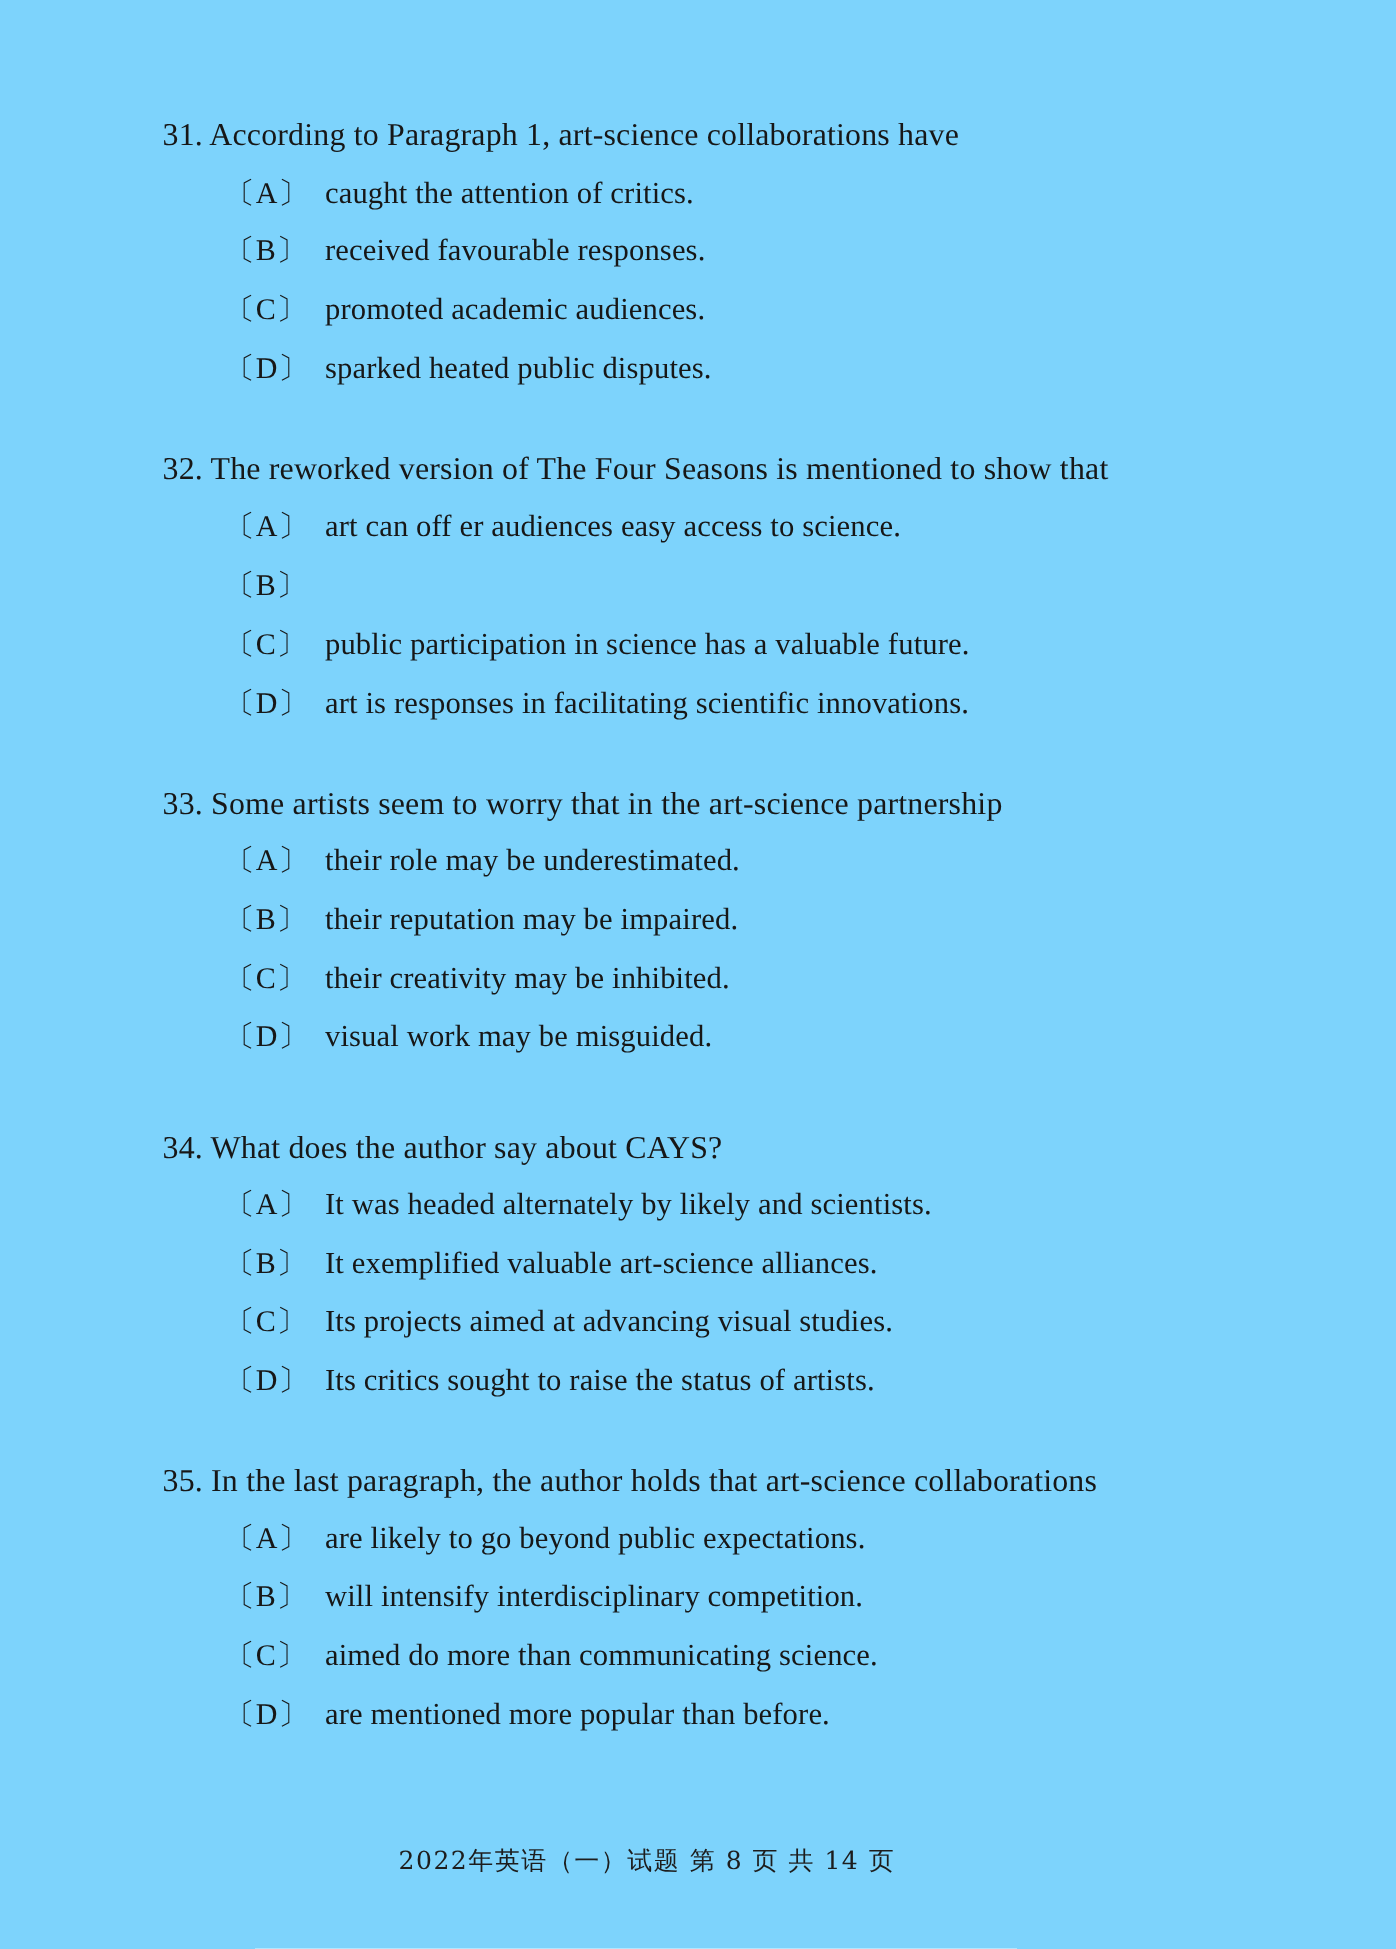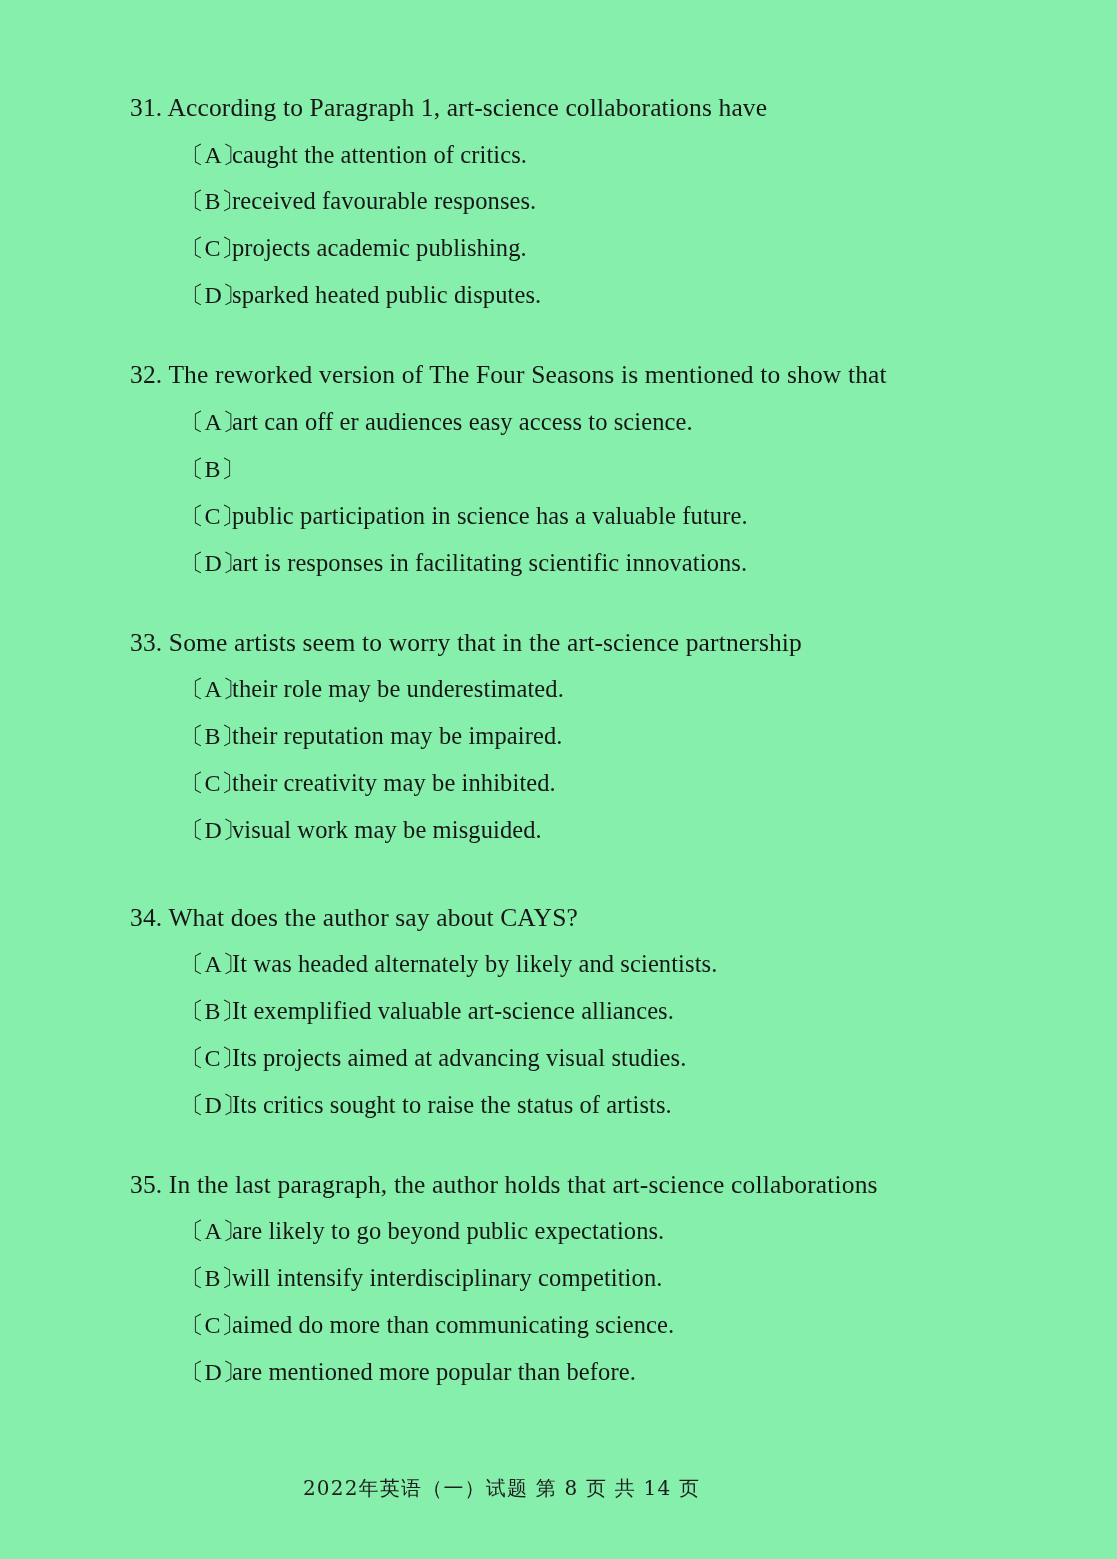--- a/index.html
+++ b/index.html
@@ -5,21 +5,21 @@
 <style>
   html, body {
     margin: 0;
     padding: 0;
     background: #ffffff;
   }
   .page {
     position: relative;
     width: 1117px;
     height: 1559px;
-    background: #86efac;
+    background: #7dd3fc;
     overflow: hidden;
     font-family: "Liberation Serif", "DejaVu Serif", serif;
     color: #1a1a1a;
   }
   .content {
     position: absolute;
     left: 0;
     top: 0;
     width: 1117px;
   }
@@ -51,24 +51,25 @@
   }
   .opt-marker {
     flex: 0 0 auto;
     width: 52px;
     font-size: 24px;
     letter-spacing: 0.5px;
   }
   .opt-text {
     flex: 0 1 auto;
     letter-spacing: 0.1px;
+    margin-left: 28px;
   }
   .footer {
     position: absolute;
-    left: 0;
+    left: 16px;
     top: 1478px;
     width: 1003px;
     text-align: center;
     font-size: 20px;
     line-height: 1.0;
     color: #1d1d1d;
     letter-spacing: 1.2px;
     font-family: "DejaVu Serif", "Liberation Serif", serif;
   }
 </style>
@@ -83,21 +84,21 @@
           <li class="option-row" style="position: absolute; top: 143px; left: 0px; width: 1117px;">
             <span class="opt-marker">〔A〕</span>
             <span class="opt-text">caught the attention of critics.</span>
           </li>
           <li class="option-row" style="position: absolute; top: 189px; left: 0px; width: 1117px;">
             <span class="opt-marker">〔B〕</span>
             <span class="opt-text">received favourable responses.</span>
           </li>
           <li class="option-row" style="position: absolute; top: 236px; left: 0px; width: 1117px;">
             <span class="opt-marker">〔C〕</span>
-            <span class="opt-text">projects academic publishing.</span>
+            <span class="opt-text">promoted academic audiences.</span>
           </li>
           <li class="option-row" style="position: absolute; top: 283px; left: 0px; width: 1117px;">
             <span class="opt-marker">〔D〕</span>
             <span class="opt-text">sparked heated public disputes.</span>
           </li>
         </ul>
       </div>
       <div class="question-block">
         <div class="q-stem" style="position: absolute; top: 362px; left: 0px; width: 1117px;">32. The reworked version of The Four Seasons is mentioned to show that</div>
         <ul class="options">

